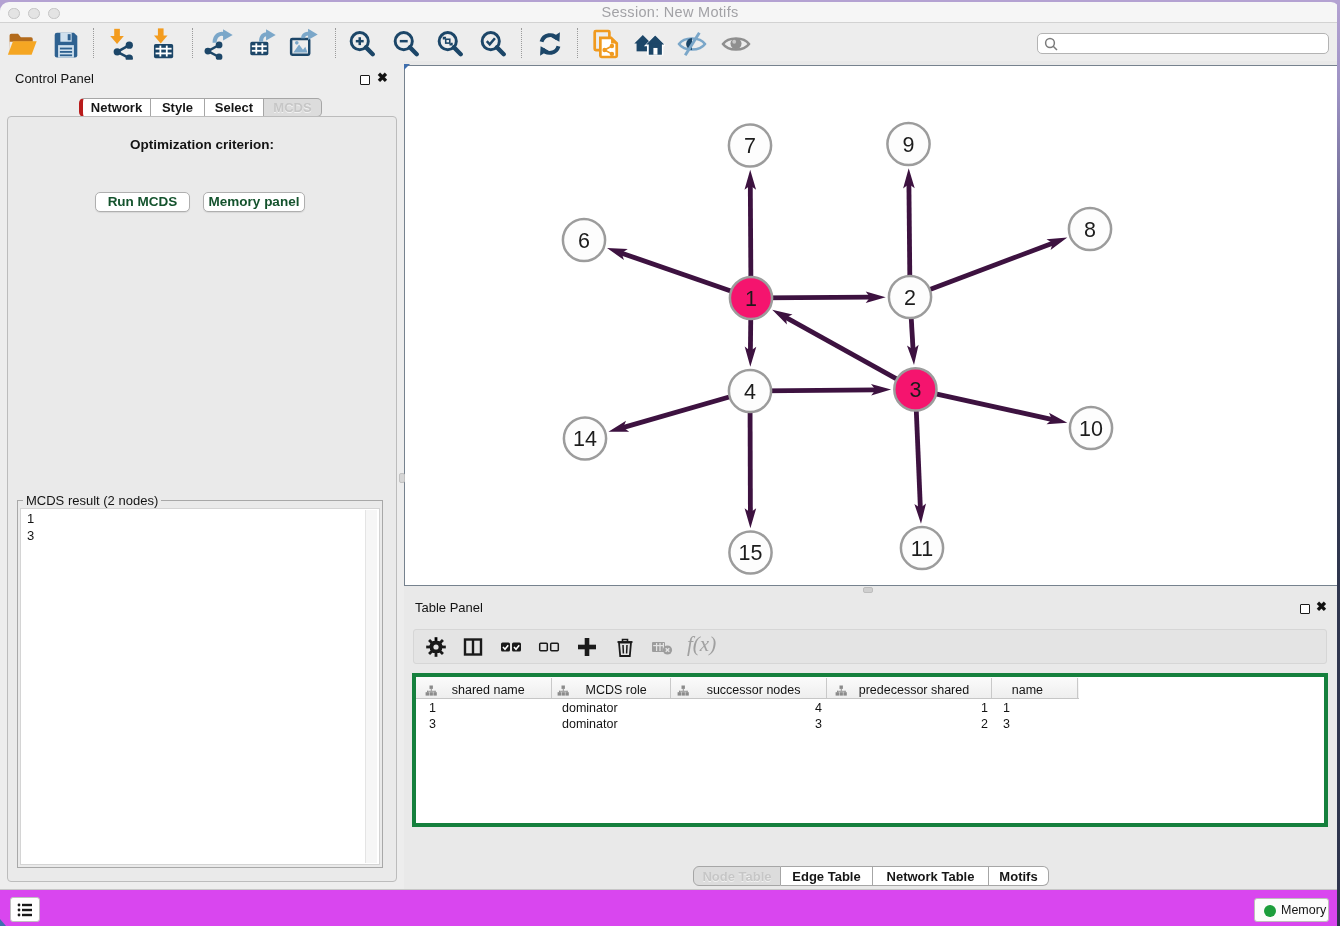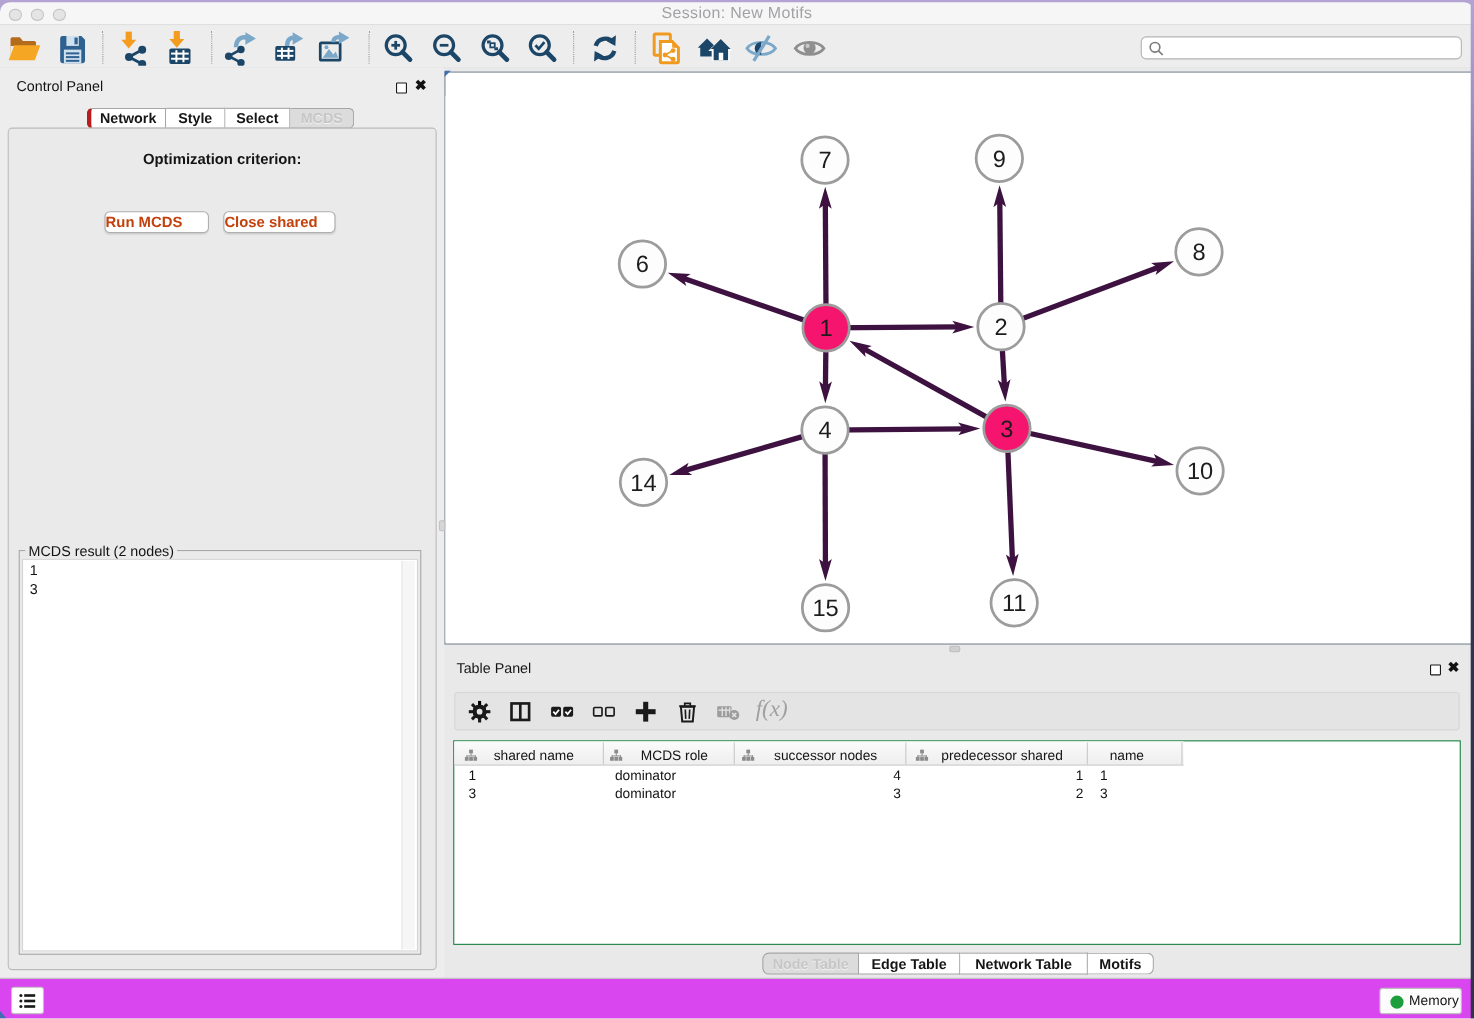--- a/index.html
+++ b/index.html
@@ -1,21 +1,21 @@
 <!DOCTYPE html>
 <html><head><meta charset="utf-8"><title>Session: New Session</title><style>
 *{margin:0;padding:0;box-sizing:border-box}
 html,body{width:1340px;height:926px;overflow:hidden}
 body{font-family:"Liberation Sans",sans-serif;background:#ececec;position:relative}
 .abs{position:absolute}
 .sep{position:absolute;top:5px;height:30px;width:0;border-left:1px dotted #9b9b9b}
 .tl{position:absolute;width:11.5px;height:11.5px;border-radius:50%;background:#e4e4e4;border:1px solid #c5c5c5;top:5.5px}
 .tab{display:inline-block;height:19px;line-height:18px;text-align:center;font-size:13px;font-weight:bold;color:#161616;background:#fff;border:1px solid #a6a6a6;border-left:none;vertical-align:top}
 .tabsel{background:#dcdcdc;color:#c6c6c6;text-shadow:0 1px 0 #f2f2f2}
-.btn{position:absolute;height:20px;background:#fff;border:1px solid #afafaf;border-radius:5px;font-size:13.5px;font-weight:bold;color:#c2410c;line-height:18px;box-shadow:0 1px 1px rgba(0,0,0,0.08)}
+.btn{position:absolute;height:20px;background:#fff;border:1px solid #afafaf;border-radius:5px;font-size:13.5px;font-weight:bold;color:#14532d;text-align:center;line-height:18px;box-shadow:0 1px 1px rgba(0,0,0,0.08)}
 .hdrcell{position:absolute;top:2px;height:22px;font-size:12.5px;color:#141414;text-align:center;line-height:22px}
 .rowtxt{position:absolute;font-size:12.5px;color:#141414;height:16px;line-height:16px}
 .colsep{position:absolute;top:1px;width:1px;height:20px;background:#c9c9c9}
 </style></head>
 <body>
 <div class="abs" style="left:0;top:0;width:1340px;height:14px;background:#b4a2d2"></div>
 <div class="abs" style="left:0;top:2px;width:1340px;height:21px;background:#f6f6f6;border-radius:9px 9px 0 0;border-bottom:1px solid #d2d2d2">
     <span class="tl" style="left:8px"></span>
     <span class="tl" style="left:28px"></span>
     <span class="tl" style="left:48px"></span>
@@ -149,21 +149,21 @@
     </div>
   </div>
 <div class="abs" style="left:0;top:61px;width:404px;height:828px;background:#ededed">
     <div class="abs" style="left:15px;top:10px;font-size:13px;color:#141414">Control Panel</div>
     <div class="abs" style="left:360px;top:14px;width:10px;height:10px;border:1.6px solid #1a1a1a;background:#fff;border-radius:1px"></div>
     <div class="abs" style="left:377px;top:9px;font-size:13px;font-weight:bold;color:#111">✖</div>
     <div class="abs" style="left:79px;top:37px;height:19px"><span class="tab" style="width:72px;border-left:4px solid #b91c1c;border-radius:5px 0 0 5px">Network</span><span class="tab" style="width:54px">Style</span><span class="tab" style="width:59px">Select</span><span class="tab tabsel" style="width:58px;border-radius:0 5px 5px 0">MCDS</span></div>
     <div class="abs" style="left:7px;top:55px;width:390px;height:766px;background:#eaeaea;border:1px solid #bcbcbc;border-radius:4px"></div>
     <div class="abs" style="left:0;top:76px;width:404px;text-align:center;font-size:13.5px;color:#141414;font-weight:bold">Optimization criterion:</div>
     <div class="btn" style="left:95px;top:131px;width:95px">Run MCDS</div>
-    <div class="btn" style="left:203px;top:131px;width:102px">Close shared</div>
+    <div class="btn" style="left:203px;top:131px;width:102px">Memory panel</div>
     <div class="abs" style="left:17px;top:439px;width:366px;height:368px;border:1px solid #a8a8a8">
       <div style="position:absolute;left:5px;top:-8px;background:#eaeaea;padding:0 3px;font-size:13px;color:#141414">MCDS result (2 nodes)</div>
       <div style="position:absolute;left:2px;top:7px;width:360px;height:357px;background:#fff;border:1px solid #d4d4d4">
         <div style="position:absolute;right:2px;top:1px;width:12px;height:353px;background:#f6f6f6;border-left:1px solid #e4e4e4"></div>
         <div style="position:absolute;left:6px;top:2px;font-size:13px;line-height:16.5px;color:#141414">1<br>3</div>
       </div>
     </div>
   </div>
 <div class="abs" style="left:404px;top:61px;width:936px;height:828px;background:#e9e9e9">
     <svg width="6" height="6" viewBox="0 0 6 6" style="position:absolute;left:0;top:3px;z-index:5" xmlns="http://www.w3.org/2000/svg">
@@ -296,21 +296,21 @@
         <g fill="#e4e4e4">
           <rect x="2.2" y="9" width="10.6" height="1.2"></rect>
           <rect x="5" y="7" width="1.2" height="8"></rect>
           <rect x="8.4" y="7" width="1.2" height="8"></rect>
           <rect x="11.8" y="7" width="1.2" height="8"></rect>
         </g>
         <circle cx="16.5" cy="14" r="4.6" fill="#9d9d9d"></circle>
         <path d="M14.7,12.2 l3.6,3.6 M18.3,12.2 l-3.6,3.6" stroke="#e4e4e4" stroke-width="1.4"></path>
       </svg></div>
     <div class="abs" style="left:283px;top:571px;font-family:'Liberation Serif',serif;font-style:italic;font-size:21px;color:#a0a0a0">f(x)</div>
-    <div class="abs" style="left:8px;top:612px;width:916px;height:186px;background:#fff;border:1px solid #15803d">
+    <div class="abs" style="left:8px;top:612px;width:916px;height:154px;background:#fff;border:4px solid #15803d">
       <div style="position:absolute;left:0;top:0;width:663px;height:22px;background:linear-gradient(#fbfbfb,#eeeeee);border-bottom:1px solid #c6c6c6"></div>
       <div class="colsep" style="left:135.2px"></div>
       <div class="colsep" style="left:254.4px"></div>
       <div class="colsep" style="left:410.2px"></div>
       <div class="colsep" style="left:575.1px"></div>
       <div class="colsep" style="left:661.3px"></div>
       <div class="hdrcell" style="left:8px;width:128.5px">shared name</div>
       <div class="hdrcell" style="left:144.5px;width:111.2px">MCDS role</div>
       <div class="hdrcell" style="left:263.7px;width:147.8px">successor nodes</div>
       <div class="hdrcell" style="left:419.5px;width:156.9px">predecessor shared</div>

